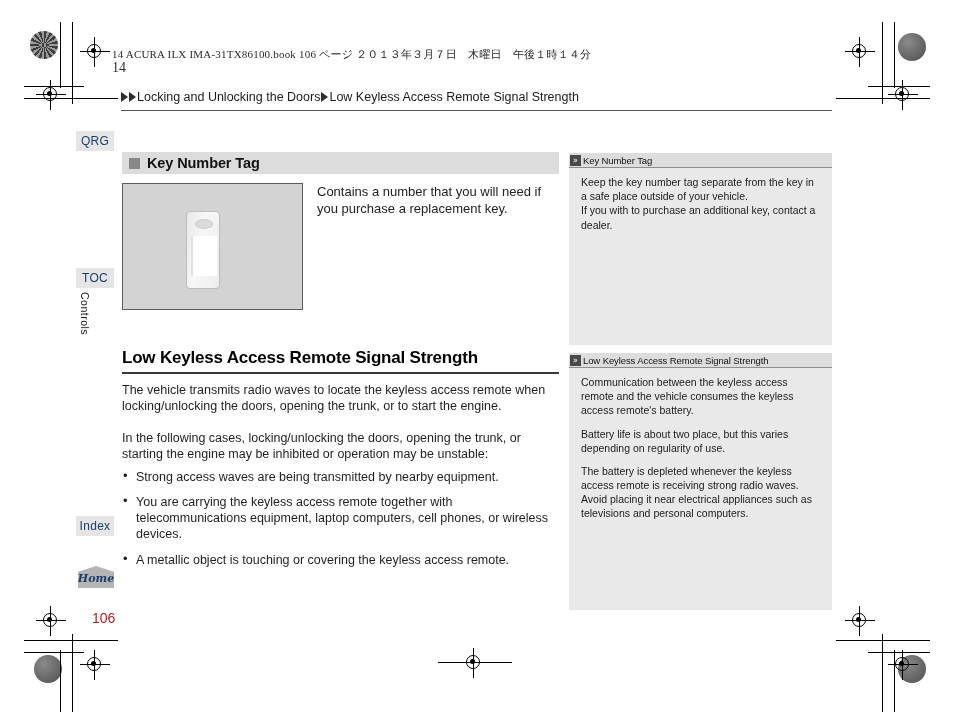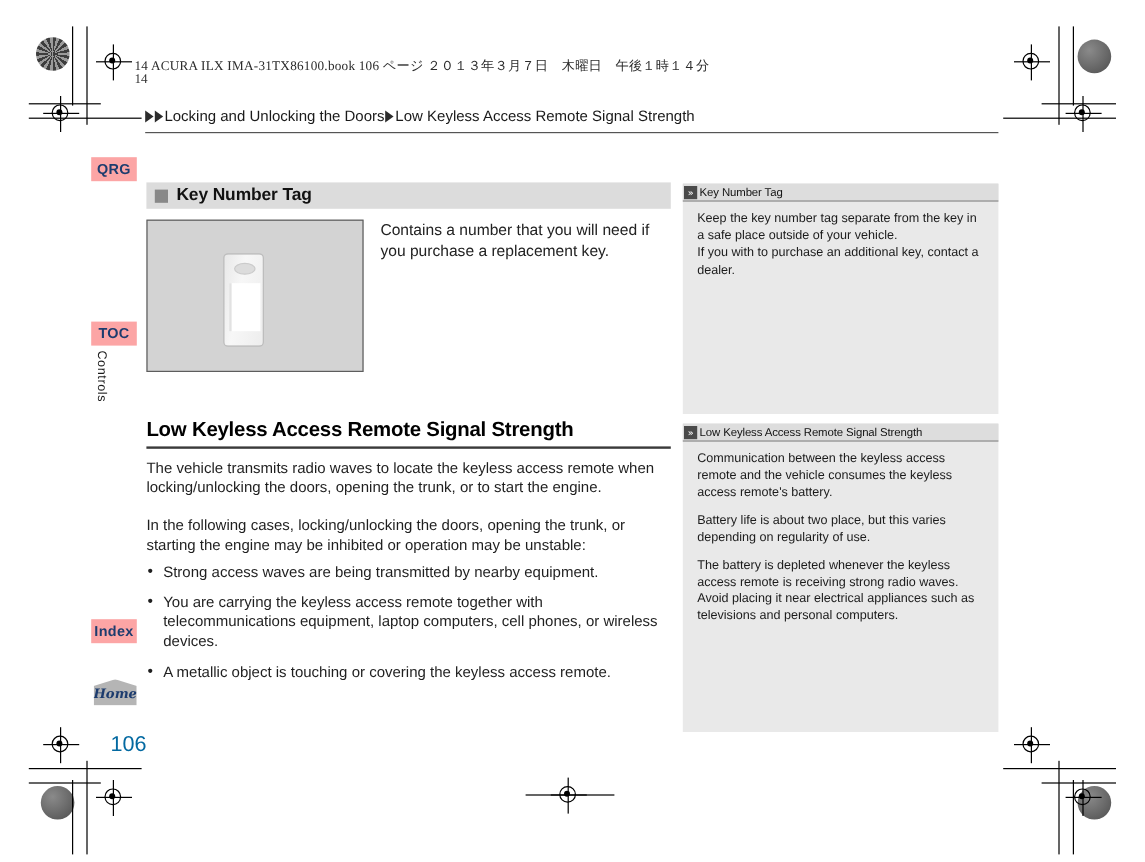--- a/index.html
+++ b/index.html
@@ -57,21 +57,21 @@
   }
   .crop {
     position: absolute;
     background: #000;
   }
   .crop.h { height: 1.2px; }
   .crop.v { width: 1.2px; }
   .mark-num {
     position: absolute;
     font-family: "Liberation Serif", serif;
-    font-size: 11px;
+    font-size: 14px;
     color: #333;
   }
 
   
   .print-header {
     position: absolute;
     left: 112px; top: 47px;
     font-family: "Liberation Serif", serif;
     font-size: 11px;
     color: #2b2b2b;
@@ -103,24 +103,24 @@
     position: absolute;
     left: 121px; top: 110px;
     width: 711px;
     height: 1px;
     background: #555;
   }
 
   
   .tab-btn {
     position: absolute;
-    background: #fca5a5;
+    background: #e5e5e5;
     color: #1d3c6e;
     font-size: 12px;
-    font-weight: bold;
+    font-weight: normal;
     text-align: center;
     display: flex;
     align-items: center;
     justify-content: center;
     letter-spacing: .3px;
   }
   #tab-qrg { left: 76px; top: 131px; width: 38px; height: 20px; }
   #tab-toc { left: 76px; top: 268px; width: 38px; height: 20px; }
   #tab-index { left: 76px; top: 516px; width: 38px; height: 20px; }
 
@@ -267,22 +267,22 @@
     content: "\2022";
     position: absolute;
     left: 1px; top: -1px;
     font-size: 13px;
     color: #1f1f1f;
   }
 
   .page-num {
     position: absolute;
     left: 92px; top: 610px;
-    font-size: 18px;
-    color: #0369a1;
+    font-size: 14px;
+    color: #b91c1c;
   }
 
   
   .info-col {
     position: absolute;
     left: 569px; top: 153px;
     width: 263px;
   }
   .info-panel { background: #e9e9e9; }
   .info-head {

